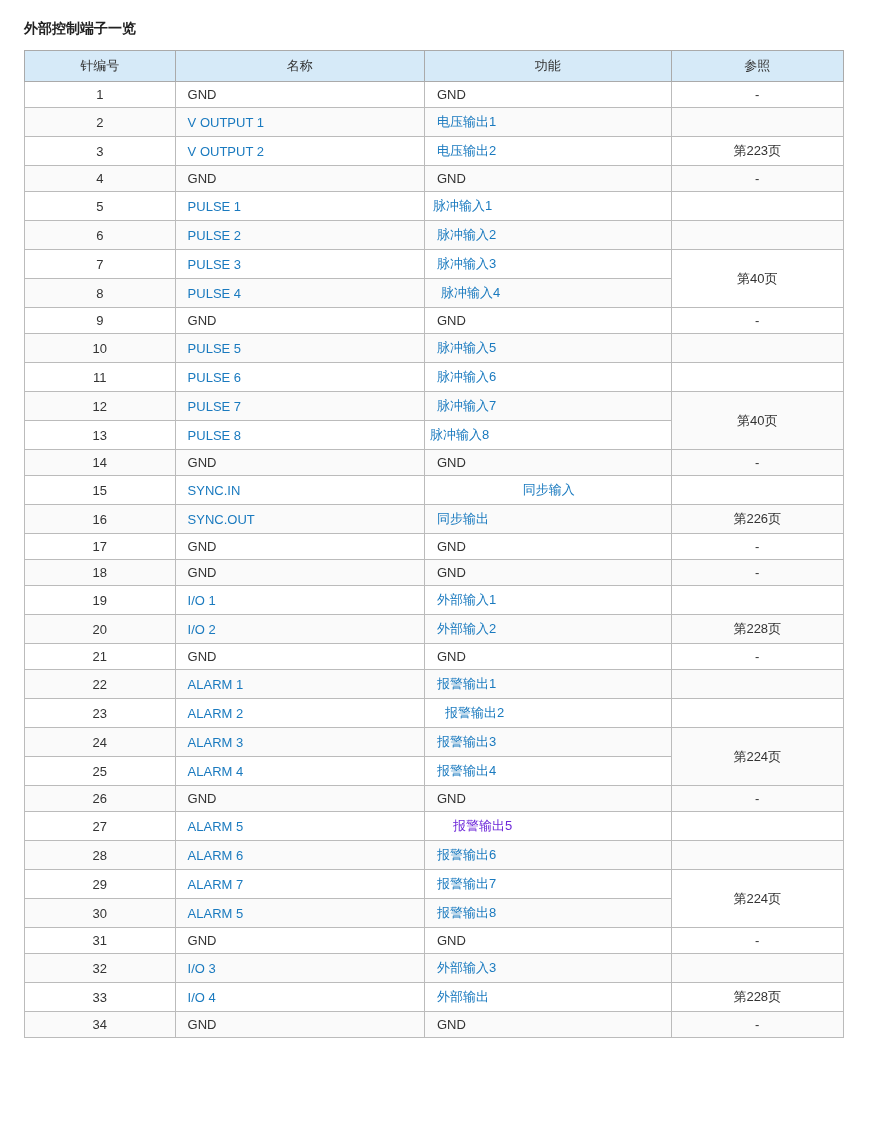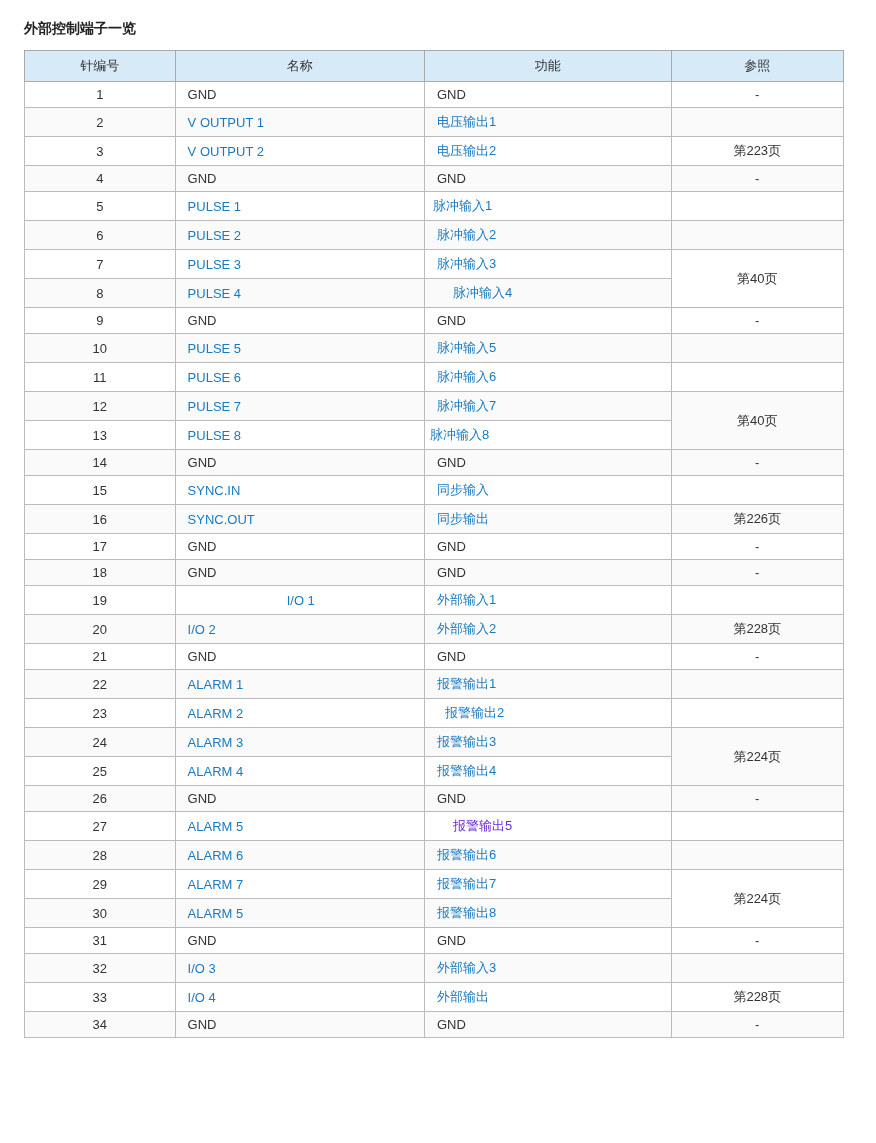--- a/index.html
+++ b/index.html
@@ -104,21 +104,21 @@
       </tr>
       <tr>
         <td class="pin-col">7</td>
         <td style="color: rgb(26, 122, 191); text-align: left; padding-left: 12px;">PULSE 3</td>
         <td style="color: rgb(26, 122, 191); text-align: left; padding-left: 12px;">脉冲输入3</td>
         <td class="ref-col" rowspan="2">第40页</td>
       </tr>
       <tr>
         <td class="pin-col">8</td>
         <td style="color: rgb(26, 122, 191); text-align: left; padding-left: 12px;">PULSE 4</td>
-        <td style="color: rgb(26, 122, 191); text-align: left; padding-left: 28px;">脉冲输入4</td>
+        <td style="color: rgb(26, 122, 191); text-align: left; padding-left: 16px;">脉冲输入4</td>
       </tr>
       <tr>
         <td class="pin-col">9</td>
         <td style="text-align: left; padding-left: 12px;">GND</td>
         <td style="text-align: left; padding-left: 12px;">GND</td>
         <td class="ref-col">-</td>
       </tr>
       <tr>
         <td class="pin-col">10</td>
         <td style="color: rgb(26, 122, 191); text-align: left; padding-left: 12px;">PULSE 5</td>
@@ -144,21 +144,21 @@
       </tr>
       <tr>
         <td class="pin-col">14</td>
         <td style="text-align: left; padding-left: 12px;">GND</td>
         <td style="text-align: left; padding-left: 12px;">GND</td>
         <td class="ref-col">-</td>
       </tr>
       <tr>
         <td class="pin-col">15</td>
         <td style="color: rgb(26, 122, 191); text-align: left; padding-left: 12px;">SYNC.IN</td>
-        <td style="color: rgb(26, 122, 191); text-align: left; padding-left: 12px; font-family: Liberation Serif, serif;">同步输入</td>
+        <td style="color: rgb(26, 122, 191); text-align: center; padding-left: 12px; font-family: Liberation Serif, serif;">同步输入</td>
         <td class="ref-col"></td>
       </tr>
       <tr>
         <td class="pin-col">16</td>
         <td style="color: rgb(26, 122, 191); text-align: left; padding-left: 12px;">SYNC.OUT</td>
         <td style="color: rgb(26, 122, 191); text-align: left; padding-left: 12px;">同步输出</td>
         <td class="ref-col">第226页</td>
       </tr>
       <tr>
         <td class="pin-col">17</td>
@@ -167,21 +167,21 @@
         <td class="ref-col">-</td>
       </tr>
       <tr>
         <td class="pin-col">18</td>
         <td style="text-align: left; padding-left: 12px;">GND</td>
         <td style="text-align: left; padding-left: 12px;">GND</td>
         <td class="ref-col">-</td>
       </tr>
       <tr>
         <td class="pin-col">19</td>
-        <td style="color: rgb(26, 122, 191); text-align: center; padding-left: 12px;">I/O 1</td>
+        <td style="color: rgb(26, 122, 191); text-align: left; padding-left: 12px;">I/O 1</td>
         <td style="color: rgb(26, 122, 191); text-align: left; padding-left: 12px;">外部输入1</td>
         <td class="ref-col"></td>
       </tr>
       <tr>
         <td class="pin-col">20</td>
         <td style="color: rgb(26, 122, 191); text-align: left; padding-left: 12px;">I/O 2</td>
         <td style="color: rgb(26, 122, 191); text-align: left; padding-left: 12px;">外部输入2</td>
         <td class="ref-col">第228页</td>
       </tr>
       <tr>

